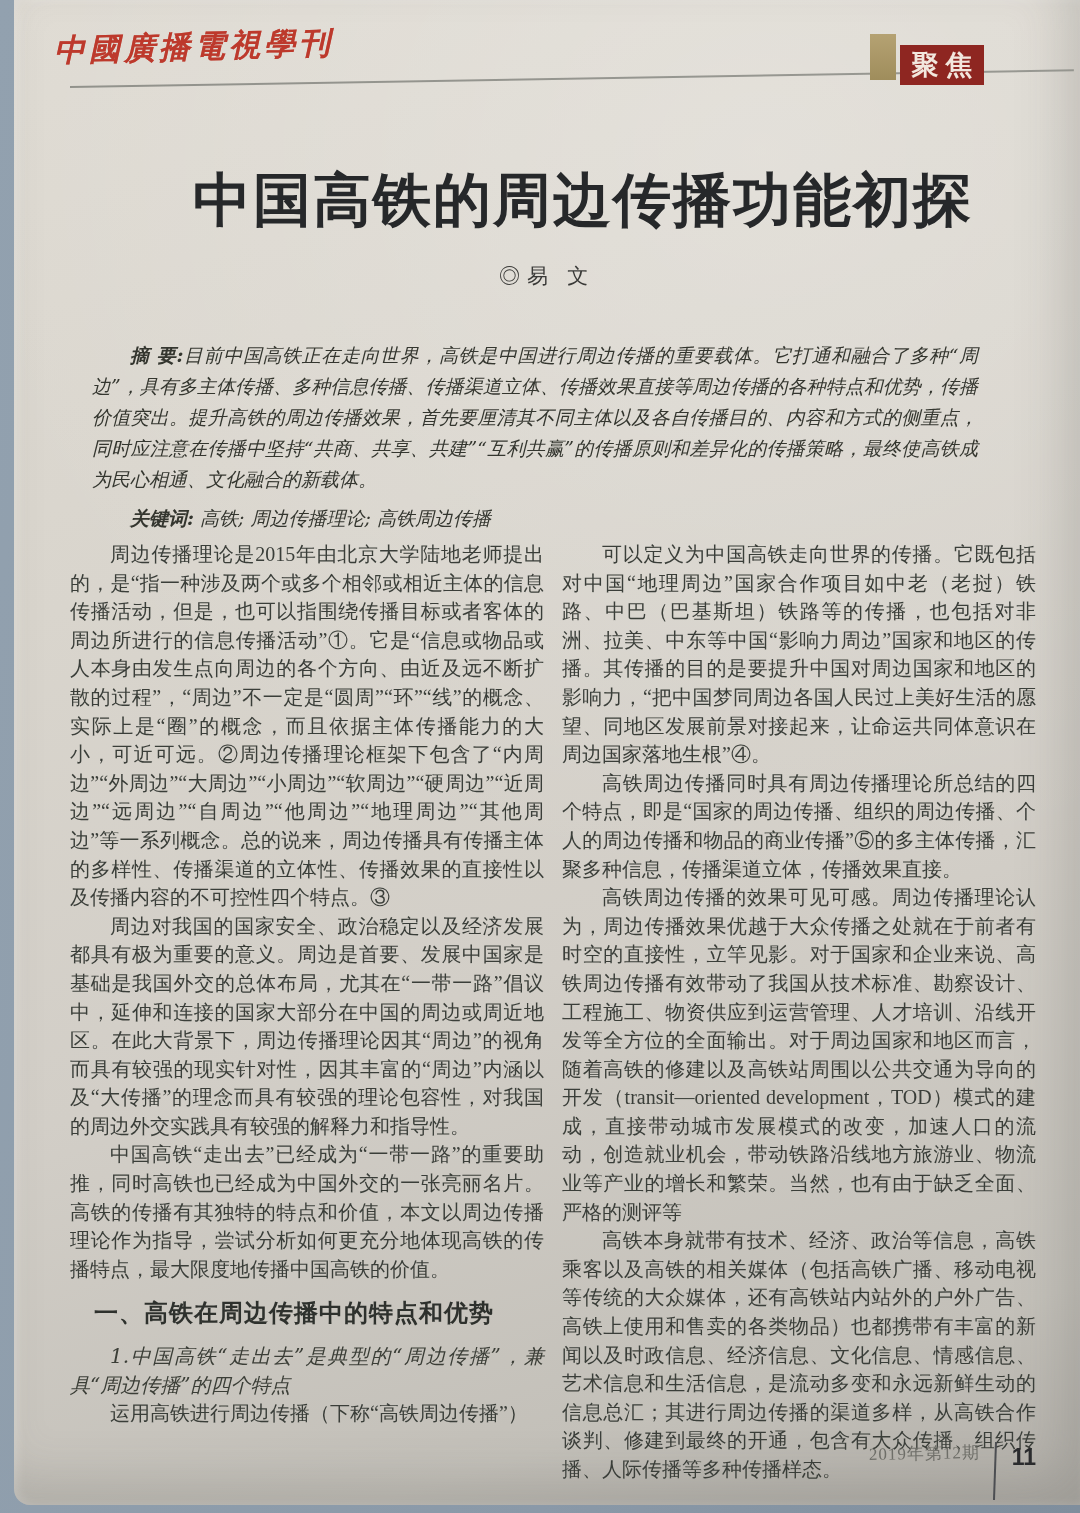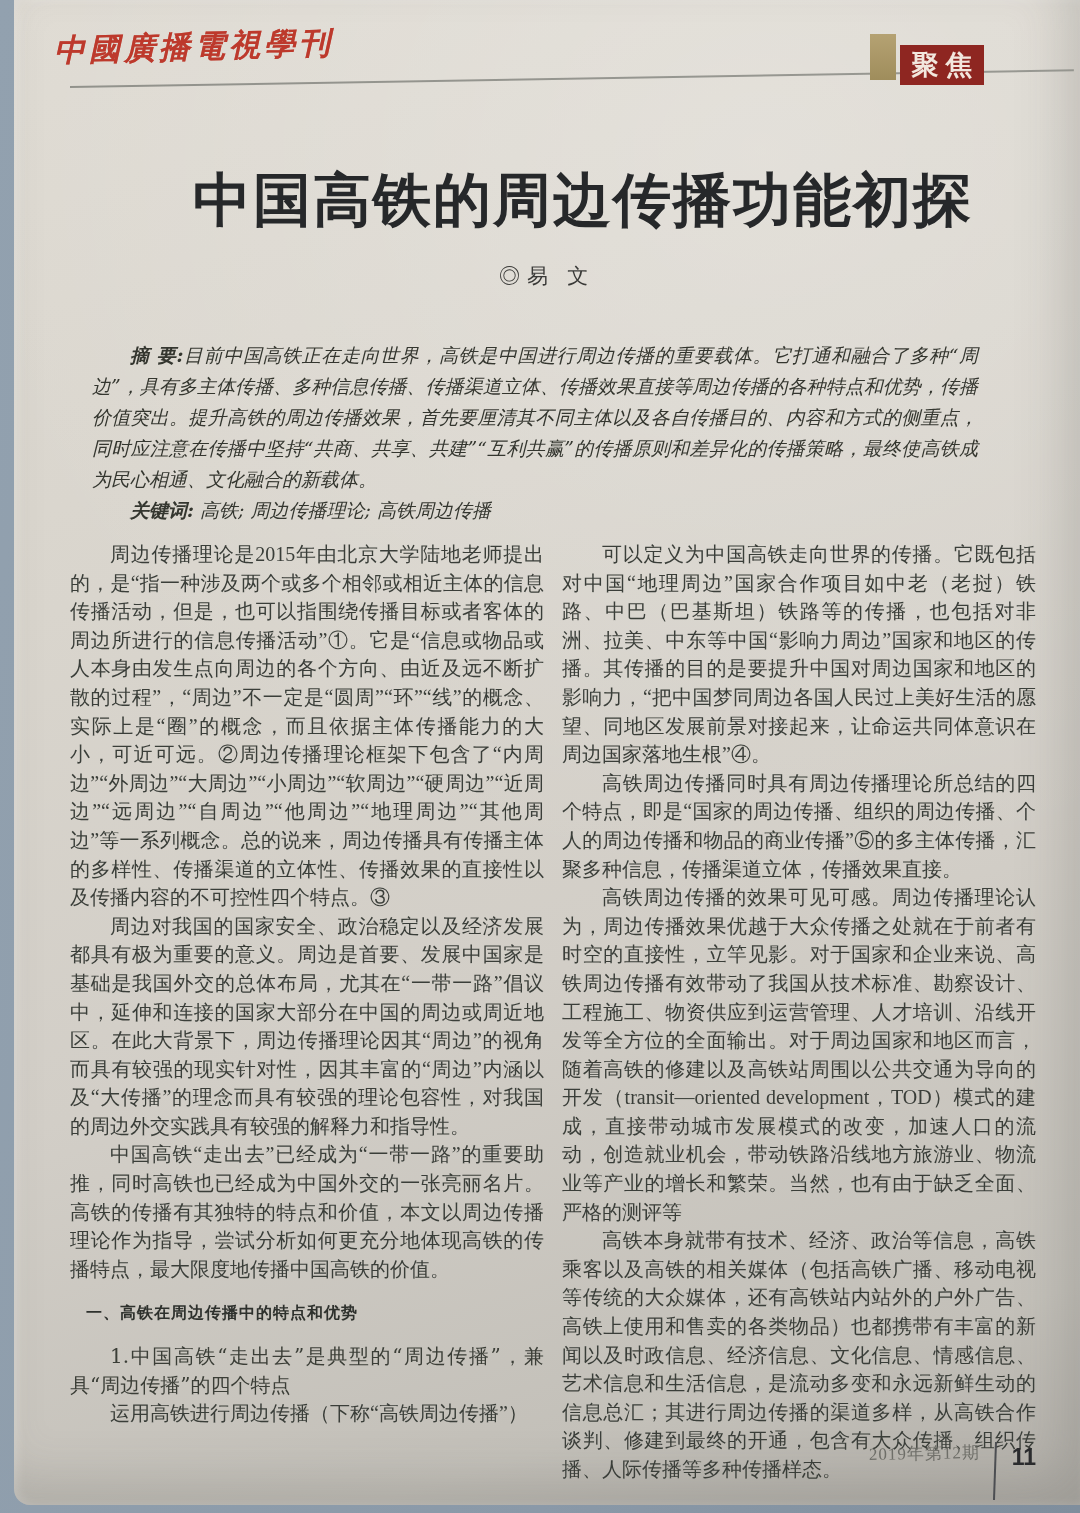--- a/index.html
+++ b/index.html
@@ -52,37 +52,37 @@
     font-size:21px;color:#3a3a38;letter-spacing:7px;
   }
   
   .abstract{
     position:absolute;top:340px;left:78px;width:886px;
     font-family:"DejaVu Serif",serif;font-style:italic;
     font-size:19px;line-height:31px;color:#34362f;text-align:justify;
   }
   .abstract p{margin:0;text-indent:2em;}
   .abstract .lbl{font-weight:700;font-style:italic;}
-  .abstract .kw{margin-top:0;}
+  .abstract .kw{margin-top:8px;}
   
   .columns{
     position:absolute;top:540px;left:56px;width:966px;
     display:flex;gap:18px;
   }
   .col{
     width:474px;font-size:20px;line-height:28.6px;color:#3a3e39;
     text-align:justify;font-family:"Liberation Serif",serif;
   }
   .col p{margin:0;text-indent:2em;}
   .sec-heading{
     font-family:"Liberation Sans",sans-serif;font-weight:700;
-    font-size:16px;color:#2e312d;margin:16px 0 14px 0 !important;
+    font-size:24px;color:#2e312d;margin:16px 0 14px 0 !important;
     text-indent:1em !important;letter-spacing:1px;
   }
-  .kai{font-family:"DejaVu Serif",serif;color:#3b3e37;}
+  .kai{font-family:"DejaVu Serif",serif;font-style:italic;color:#3b3e37;}
   
   .footer{
     position:absolute;top:1442px;right:44px;display:flex;align-items:flex-start;
   }
   .footer .issue{
     font-size:17px;color:#6e6e68;letter-spacing:1px;margin-right:14px;
     transform:rotate(-1deg);
   }
   .footer .vbar{width:2px;height:58px;background:#4c4e52;margin-right:16px;transform:rotate(2deg);}
   .footer .pagenum{

